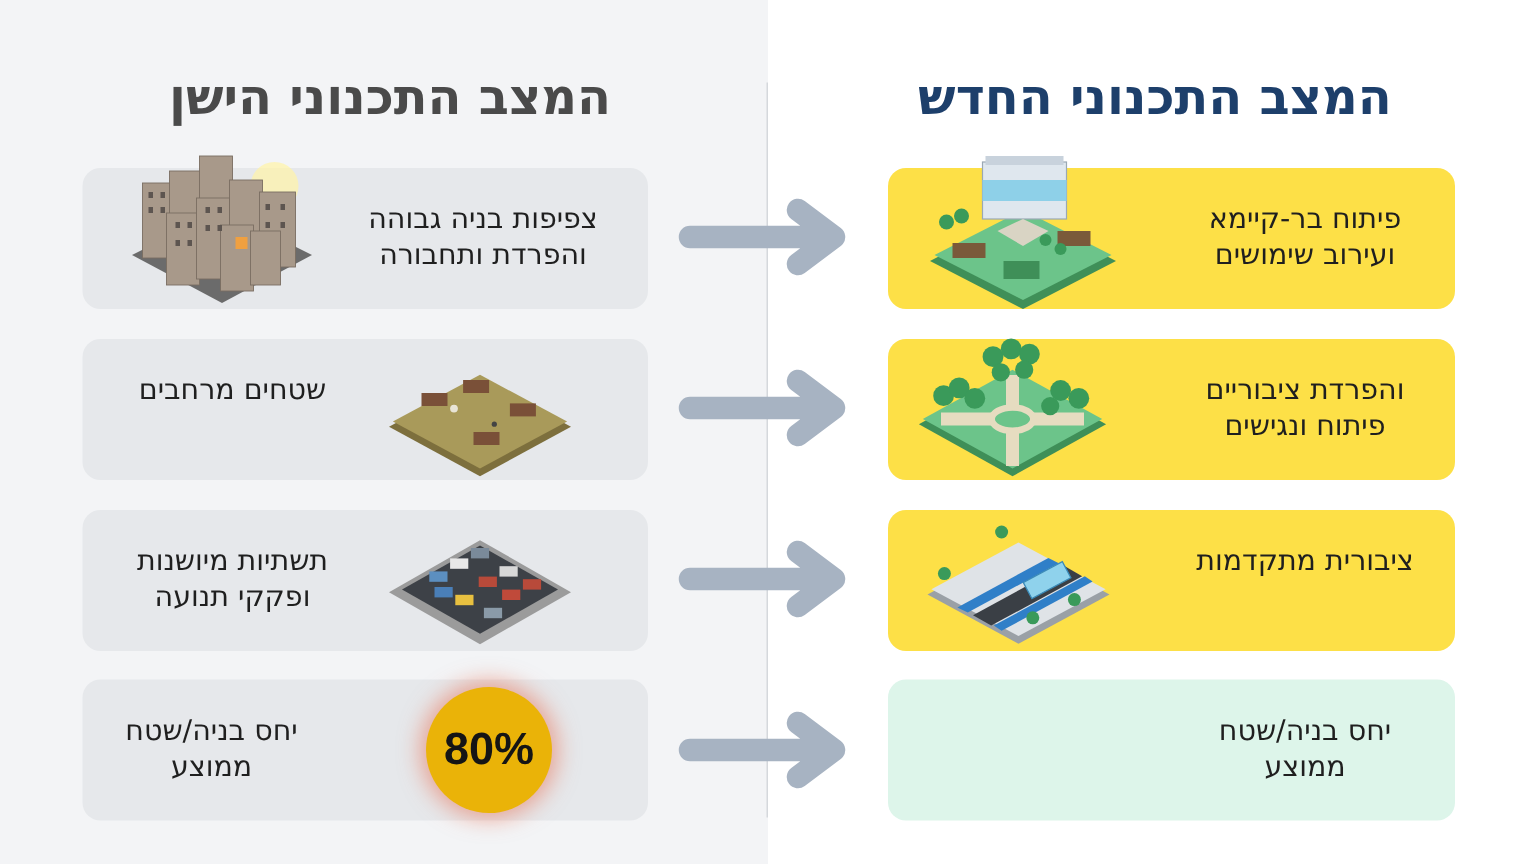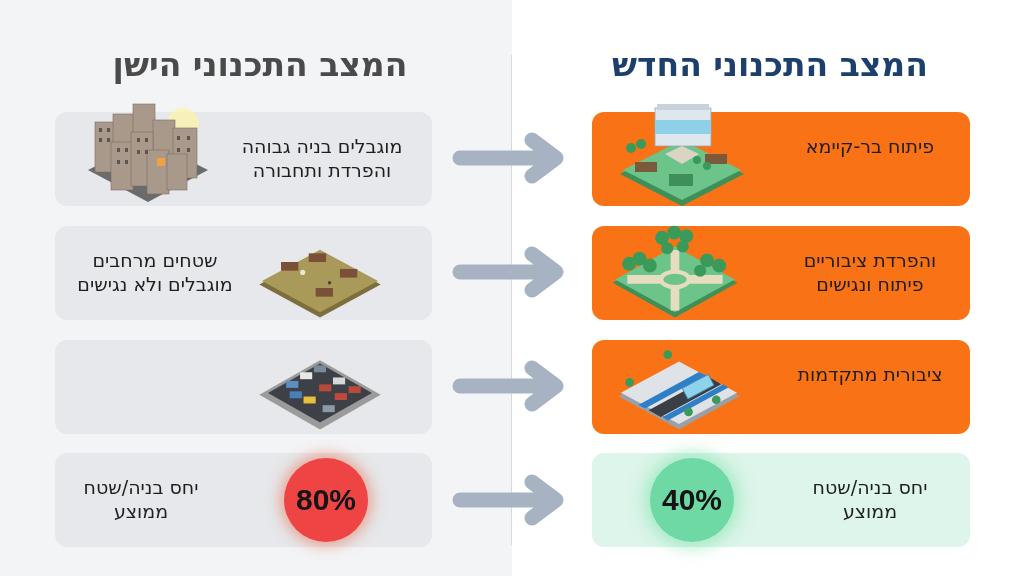--- a/index.html
+++ b/index.html
@@ -27,55 +27,55 @@
       direction: rtl; line-height: 46px;
     }
     .title.old { left: 60px; width: 400px; color: #4a4a4a; }
     .title.new { left: 560px; width: 420px; color: #1d3f6b; text-align: center; }
 
     .card {
       position: absolute; height: 94px; border-radius: 12px;
       display: flex; align-items: center;
     }
     .card.old { left: 55px; width: 377px; background: #e6e8eb; }
-    .card.new { left: 592px; width: 378px; background: #f97316; }
+    .card.new { left: 592px; width: 378px; background: #fde047; }
     .card.new.ratio { background: #ddf5ea; }
 
     .card-text {
       position: absolute; direction: rtl; text-align: center;
       font-size: 19px; color: #1f1f1f; line-height: 24px; width: 200px;
     }
     .illus {
       position: absolute; width: 130px; height: 110px;
     }
     .arrow {
       position: absolute; left: 452px; width: 120px; height: 52px;
     }
     .badge {
       position: absolute; width: 84px; height: 84px; border-radius: 50%;
       display: flex; align-items: center; justify-content: center;
       font-family: "Liberation Sans", "DejaVu Sans", sans-serif;
       font-weight: bold; font-size: 30px; color: #151515;
     }
-    .badge.red { background: #ef4444; box-shadow: 0 0 14px 4px rgba(232,110,80,0.55); }
+    .badge.red { background: #eab308; box-shadow: 0 0 14px 4px rgba(232,110,80,0.55); }
     .badge.green { background: #6fd9a6; box-shadow: 0 0 16px 6px rgba(120,225,170,0.55); }
   </style>
 </head>
 <body>
 
 <div class="left-bg"></div>
 <div class="right-bg"></div>
 <div class="divider"></div>
 
 <h1 class="title old">המצב התכנוני הישן</h1>
 <h1 class="title new">המצב התכנוני החדש</h1>
 
 <div class="card old" style="top:112px">
   <div class="card-text" style="right:10px;top:22px">
-    <div>מוגבלים בניה גבוהה</div>
+    <div>צפיפות בניה גבוהה</div>
     <div>והפרדת ותחבורה</div>
   </div>
   <svg class="illus" style="left:28px;top:-10px" viewBox="0 0 130 110">
     <polygon points="65,100 5,68 65,38 125,68" fill="#6b6b6b"></polygon>
     <circle cx="100" cy="22" r="16" fill="#fff3a6" opacity="0.7"></circle>
     <g fill="#a8998a" stroke="#7a6e62" stroke-width="0.6">
       <rect x="12" y="20" width="22" height="50"></rect>
       <rect x="30" y="12" width="22" height="48"></rect>
       <rect x="50" y="2" width="22" height="44"></rect>
       <rect x="70" y="18" width="22" height="46"></rect>
@@ -105,20 +105,21 @@
     </g>
     <rect x="74" y="56" width="8" height="8" fill="#f0a040"></rect>
   </svg>
 </div>
 <svg class="arrow" style="top:132px" viewBox="0 0 120 52">
   <path d="M8,26 L100,26 M80,8 L104,26 L80,44" stroke="#a7b3c2" stroke-width="15" stroke-linecap="round" stroke-linejoin="round" fill="none"></path>
 </svg>
 <div class="card new" style="top:112px">
   <div class="card-text" style="right:0px;top:22px">
     <div>פיתוח בר-קיימא</div>
+    <div>ועירוב שימושים</div>
   </div>
   <svg class="illus" style="left:25px;top:-10px" viewBox="0 0 130 110">
     <polygon points="65,104 3,72 65,40 127,72" fill="#3f8f58"></polygon>
     <polygon points="65,98 6,68 65,38 124,68" fill="#6cc48a"></polygon>
     <rect x="38" y="6" width="56" height="38" fill="#dfe7ee" stroke="#9aa8b4" stroke-width="0.8"></rect>
     <rect x="38" y="18" width="56" height="14" fill="#8ed0e8"></rect>
     <rect x="40" y="2" width="52" height="6" fill="#c8d2dc"></rect>
     <polygon points="48,52 65,44 82,52 65,62" fill="#d9d4c4"></polygon>
     <rect x="18" y="60" width="22" height="10" fill="#7a5a3a"></rect>
     <rect x="88" y="52" width="22" height="10" fill="#7a5a3a"></rect>
@@ -126,21 +127,20 @@
     <circle cx="14" cy="46" r="5" fill="#3a9a5a"></circle>
       <circle cx="24" cy="42" r="5" fill="#3a9a5a"></circle>
     <circle cx="80" cy="58" r="4" fill="#3a9a5a"></circle>
       <circle cx="90" cy="64" r="4" fill="#3a9a5a"></circle>
   </svg>
 </div>
 
 <div class="card old" style="top:226px">
   <div class="card-text" style="left:0px;top:22px">
     <div>שטחים מרחבים</div>
-    <div>מוגבלים ולא נגישים</div>
   </div>
   <svg class="illus" style="left:200px;top:-6px" viewBox="0 0 150 110">
     <polygon points="75,104 5,66 75,28 145,66" fill="#7d6f3d"></polygon>
     <polygon points="75,98 8,62 75,26 142,62" fill="#a99a5a"></polygon>
     <g fill="#7a5038">
       <rect x="30" y="40" width="20" height="10"></rect>
       <rect x="62" y="30" width="20" height="10"></rect>
       <rect x="98" y="48" width="20" height="10"></rect>
       <rect x="70" y="70" width="20" height="10"></rect>
     </g>
@@ -171,20 +171,24 @@
       <circle cx="66" cy="36" r="7"></circle>
         <circle cx="84" cy="34" r="7"></circle>
       <circle cx="112" cy="50" r="8"></circle>
         <circle cx="126" cy="56" r="8"></circle>
         <circle cx="104" cy="62" r="7"></circle>
     </g>
   </svg>
 </div>
 
 <div class="card old" style="top:340px">
+  <div class="card-text" style="left:0px;top:22px">
+    <div>תשתיות מיושנות</div>
+    <div>ופקקי תנועה</div>
+  </div>
   <svg class="illus" style="left:200px;top:-8px" viewBox="0 0 150 110">
     <polygon points="75,104 5,64 75,24 145,64" fill="#9b9b9b"></polygon>
     <polygon points="75,96 15,62 75,28 135,62" fill="#3d4147"></polygon>
     <g>
       <rect x="36" y="48" width="14" height="8" fill="#5c8fc0"></rect>
       <rect x="52" y="38" width="14" height="8" fill="#e8e8e8"></rect>
       <rect x="68" y="30" width="14" height="8" fill="#7a8a9a"></rect>
       <rect x="40" y="60" width="14" height="8" fill="#4a7fb8"></rect>
       <rect x="56" y="66" width="14" height="8" fill="#e8c040"></rect>
       <rect x="74" y="52" width="14" height="8" fill="#b84a3a"></rect>
@@ -224,14 +228,13 @@
   <div class="badge red" style="left:229px;top:5px">80%</div>
 </div>
 <svg class="arrow" style="top:474px" viewBox="0 0 120 52">
   <path d="M8,26 L100,26 M80,8 L104,26 L80,44" stroke="#a7b3c2" stroke-width="15" stroke-linecap="round" stroke-linejoin="round" fill="none"></path>
 </svg>
 <div class="card new ratio" style="top:453px">
   <div class="card-text" style="right:0px;top:22px">
     <div>יחס בניה/שטח</div>
     <div>ממוצע</div>
   </div>
-  <div class="badge green" style="left:58px;top:5px">40%</div>
 </div>
 
 </body></html>

